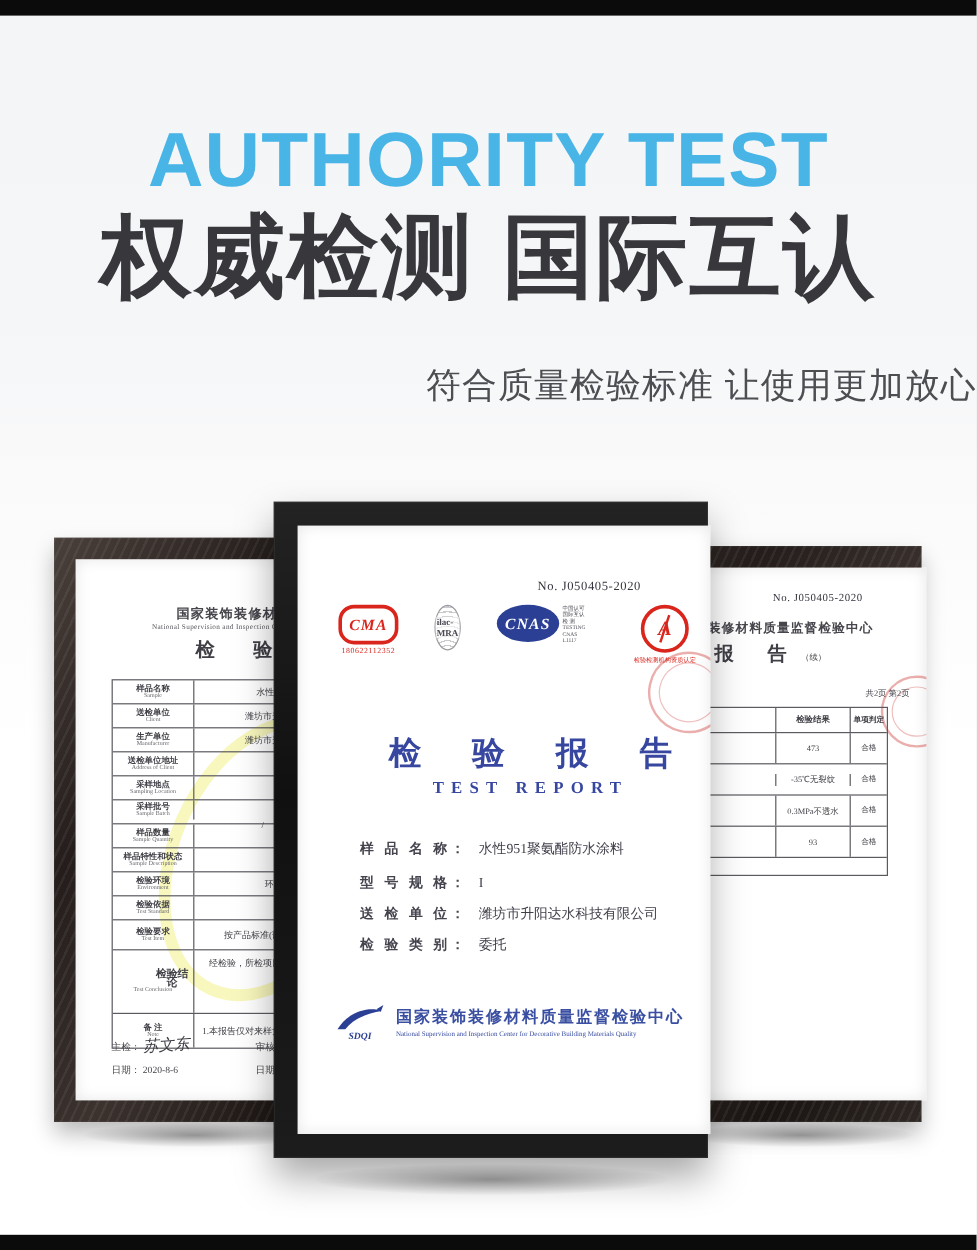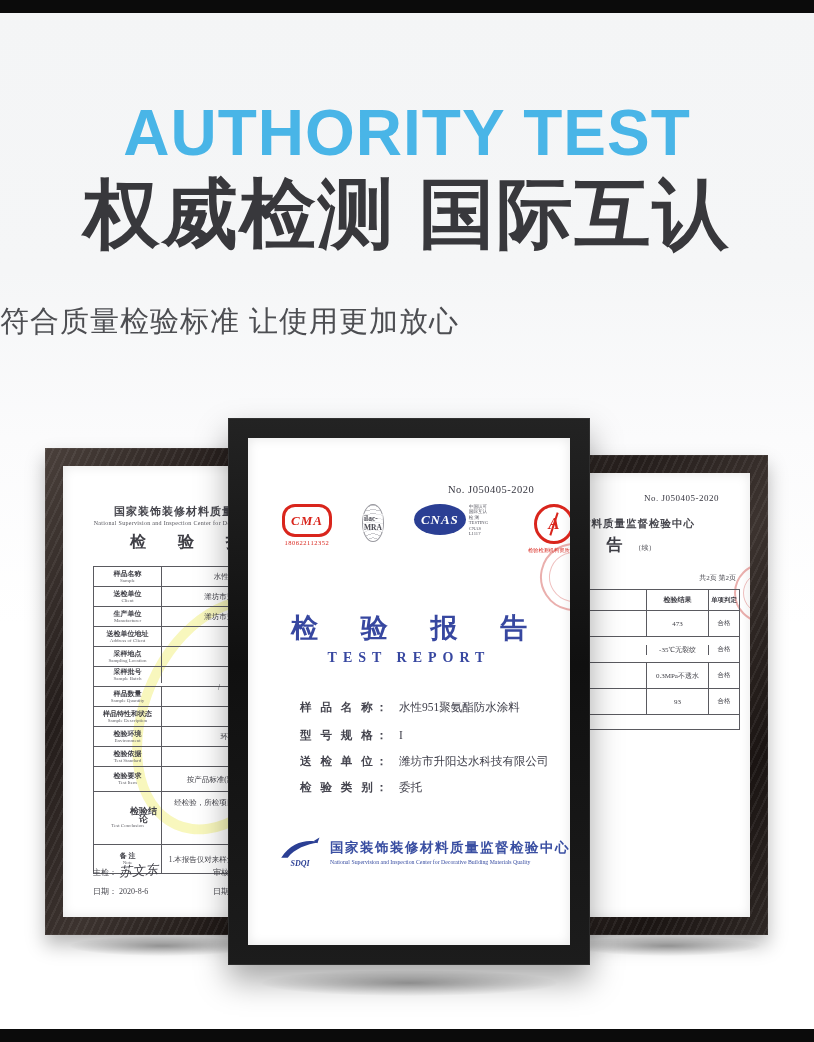--- a/index.html
+++ b/index.html
@@ -5,29 +5,29 @@
   html,body{margin:0;padding:0;background:#e9eaec;}
   #canvas{position:relative;width:814px;height:1042px;margin:0 auto;overflow:hidden;
           background:linear-gradient(180deg,#f4f5f6 0%,#f5f6f7 26%,#fbfbfc 42%,#ffffff 60%,#ffffff 100%);
           font-family:"Liberation Sans",sans-serif;}
   .abs{position:absolute;}
   .serif{font-family:"Liberation Serif",serif;}
   .bar{left:0;width:814px;background:#0b0b0b;}
   
   .h-en{top:96px;left:0;width:814px;text-align:center;font-size:64px;font-weight:bold;color:#49b5e7;letter-spacing:1px;}
   .h-zh{top:164px;left:0;width:814px;text-align:center;font-size:76px;font-weight:bold;color:#38383c;letter-spacing:2px;}
-  .h-sub{top:302px;left:0;width:814px;text-align:left;font-size:29px;color:#4d4e52;letter-spacing:1px;}
+  .h-sub{top:302px;left:0;width:814px;text-align:right;font-size:29px;color:#4d4e52;letter-spacing:1px;}
   
   .wood{background:
         repeating-linear-gradient(115deg,rgba(255,255,255,.06) 0 2px,rgba(0,0,0,0) 2px 7px),
         linear-gradient(125deg,#4a403b 0%,#241d1b 30%,#3c332f 55%,#1a1412 80%,#2e2724 100%);
         box-shadow:0 10px 18px rgba(0,0,0,.28), inset 0 0 0 1px rgba(255,255,255,.05);}
   .blackframe{background:linear-gradient(180deg,#232323 0%,#101010 45%,#1c1c1c 100%);
         box-shadow:0 16px 30px rgba(0,0,0,.35), inset 0 0 0 1px rgba(255,255,255,.07);}
-  .paper{position:absolute;background:#ffffff;box-shadow:inset 0 0 12px rgba(0,0,0,.10);overflow:hidden;}
+  .paper{position:absolute;background:#ffffff;box-shadow:inset 0 0 12px rgba(0,0,0,.10);overflow:hidden;padding-left:22px;}
   .softshadow{border-radius:50%;background:radial-gradient(ellipse at center,rgba(0,0,0,.34) 0%,rgba(0,0,0,.12) 45%,rgba(0,0,0,0) 72%);}
   
   .lc{color:#3f3f46;filter:blur(.35px);}
   .lc .org{width:100%;text-align:center;font-size:11px;font-weight:bold;letter-spacing:1px;color:#46464d;}
   .lc .orgen{width:100%;text-align:center;font-size:6px;color:#55555c;letter-spacing:.3px;}
   .lc .ttl{width:100%;text-align:center;font-size:16px;font-weight:bold;letter-spacing:14px;padding-left:14px;box-sizing:border-box;color:#3f3f46;}
   .lc .ttlen{width:100%;text-align:center;font-size:7px;color:#55555c;padding-left:90px;box-sizing:border-box;}
   .ltable{position:absolute;left:30px;top:100px;width:250px;border:1px solid #5a5a60;}
   .lrow{display:flex;border-bottom:1px solid #5a5a60;}
   .lrow:last-child{border-bottom:none;}

